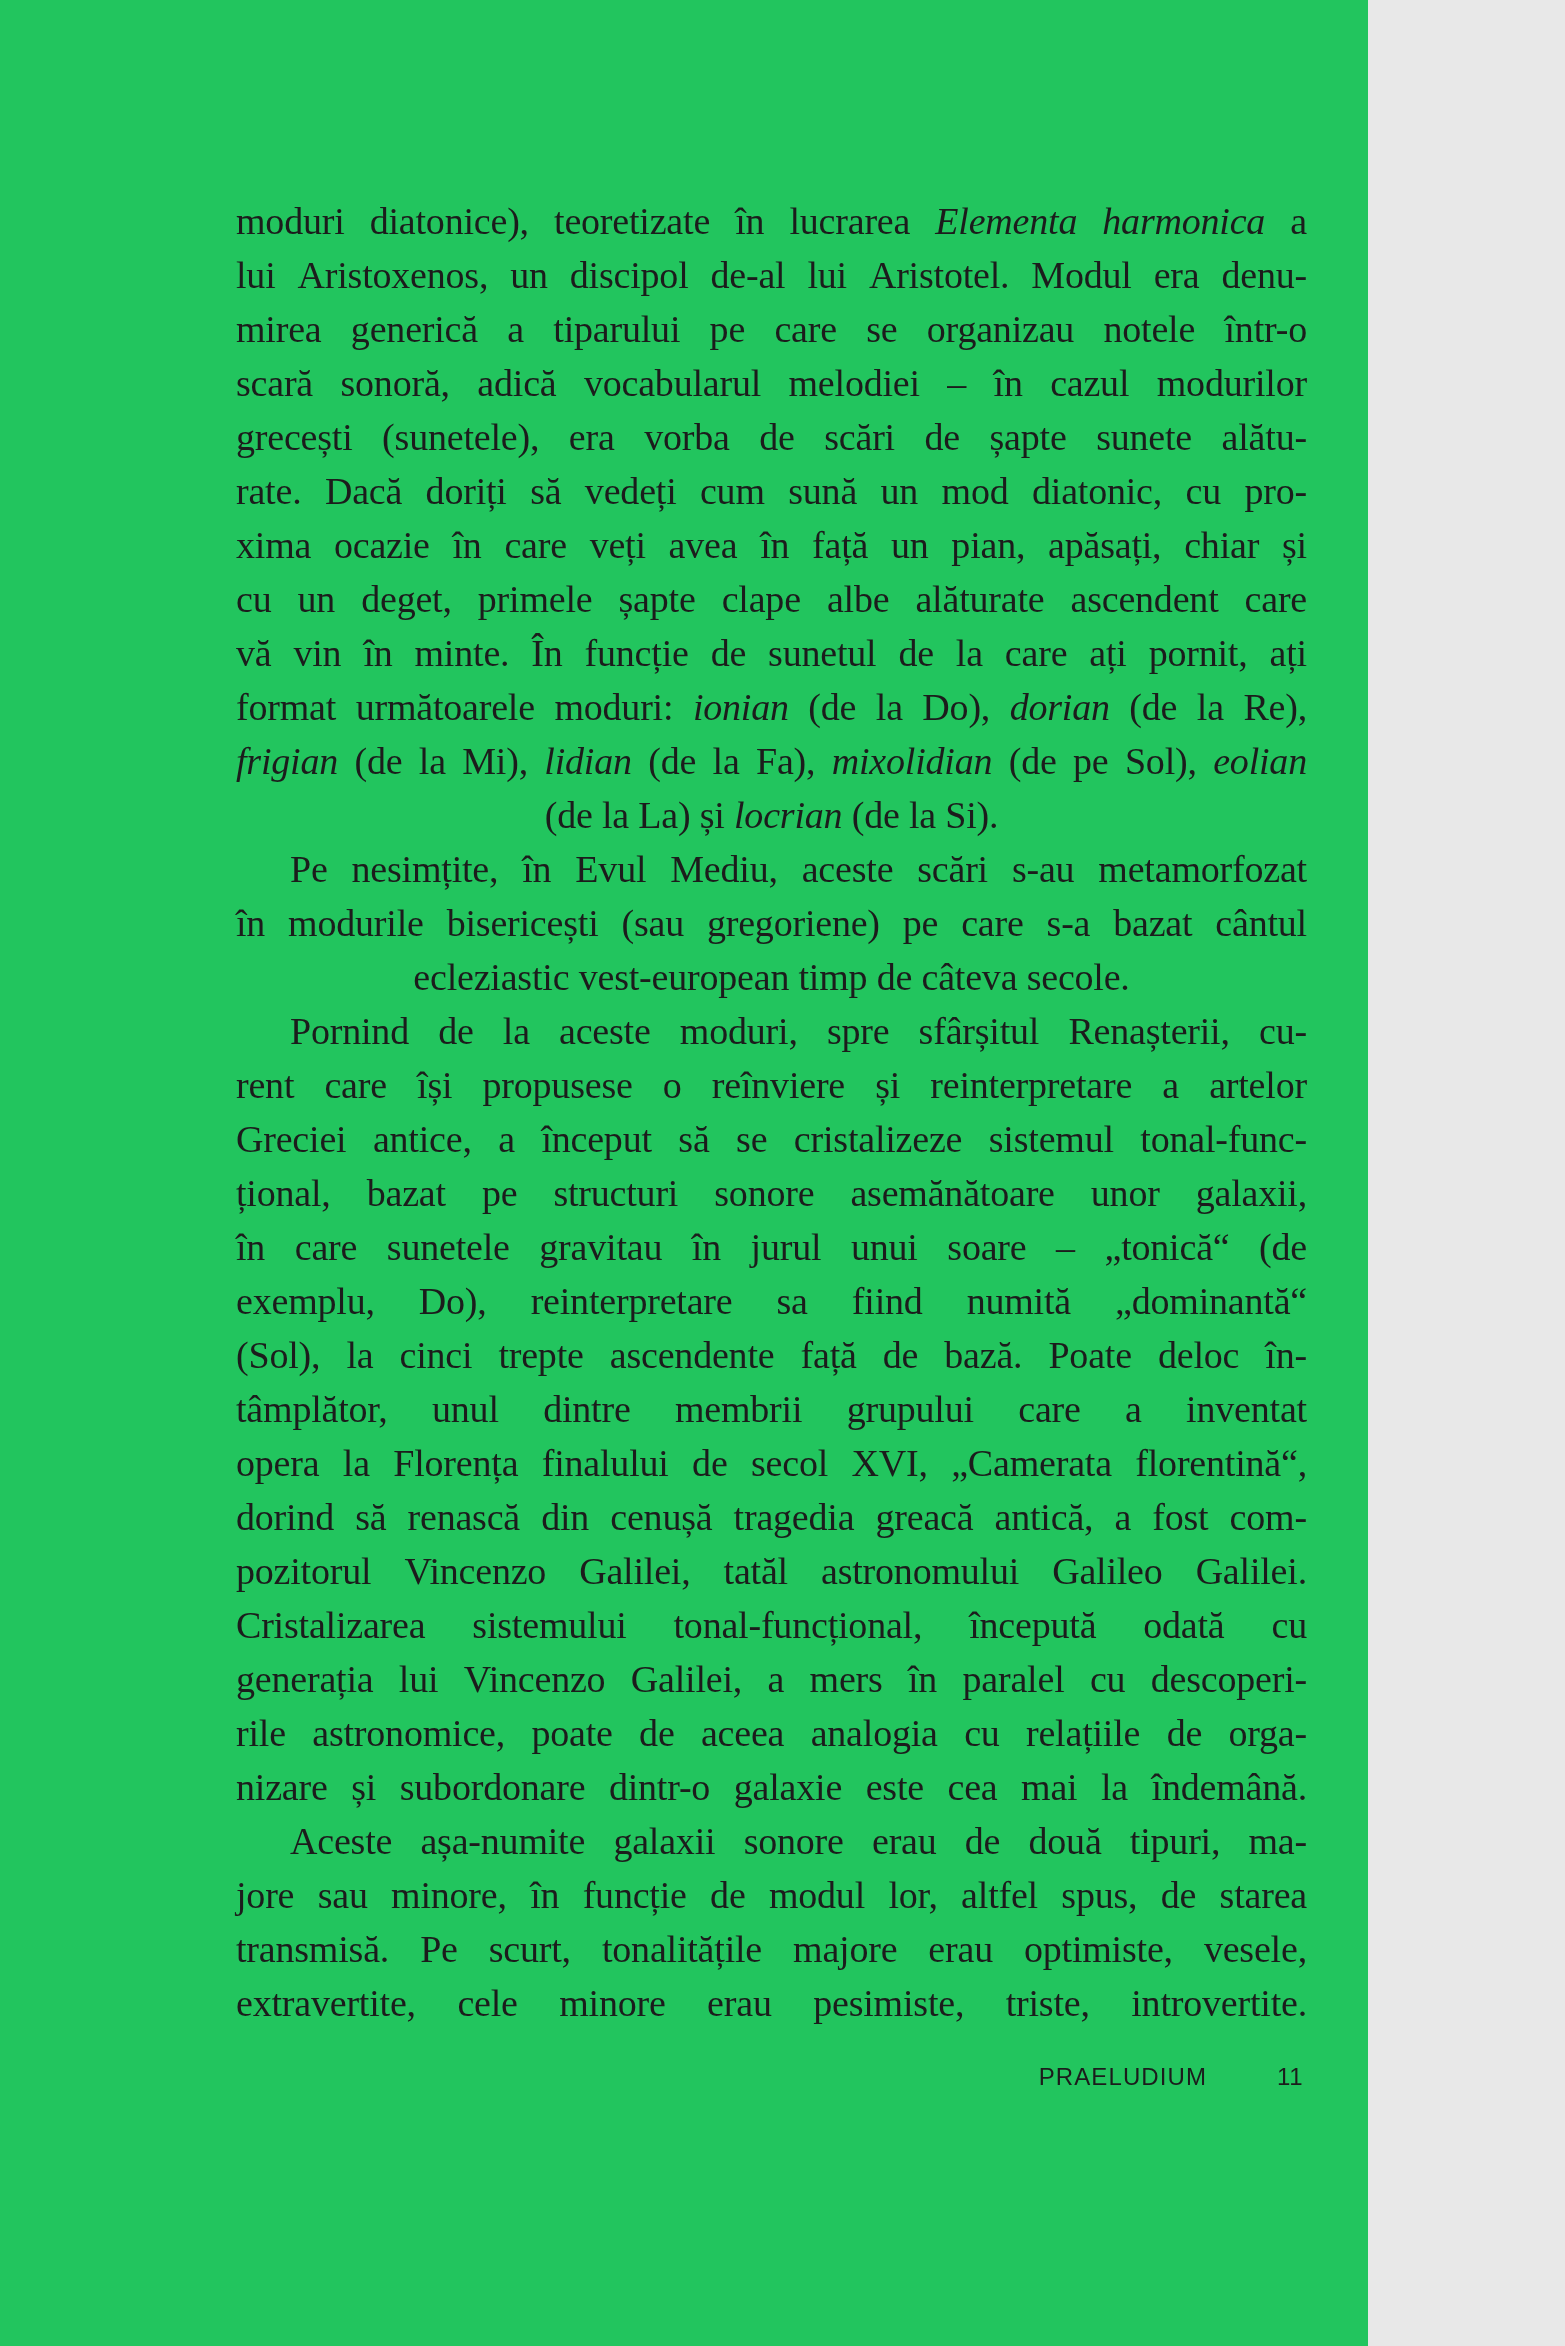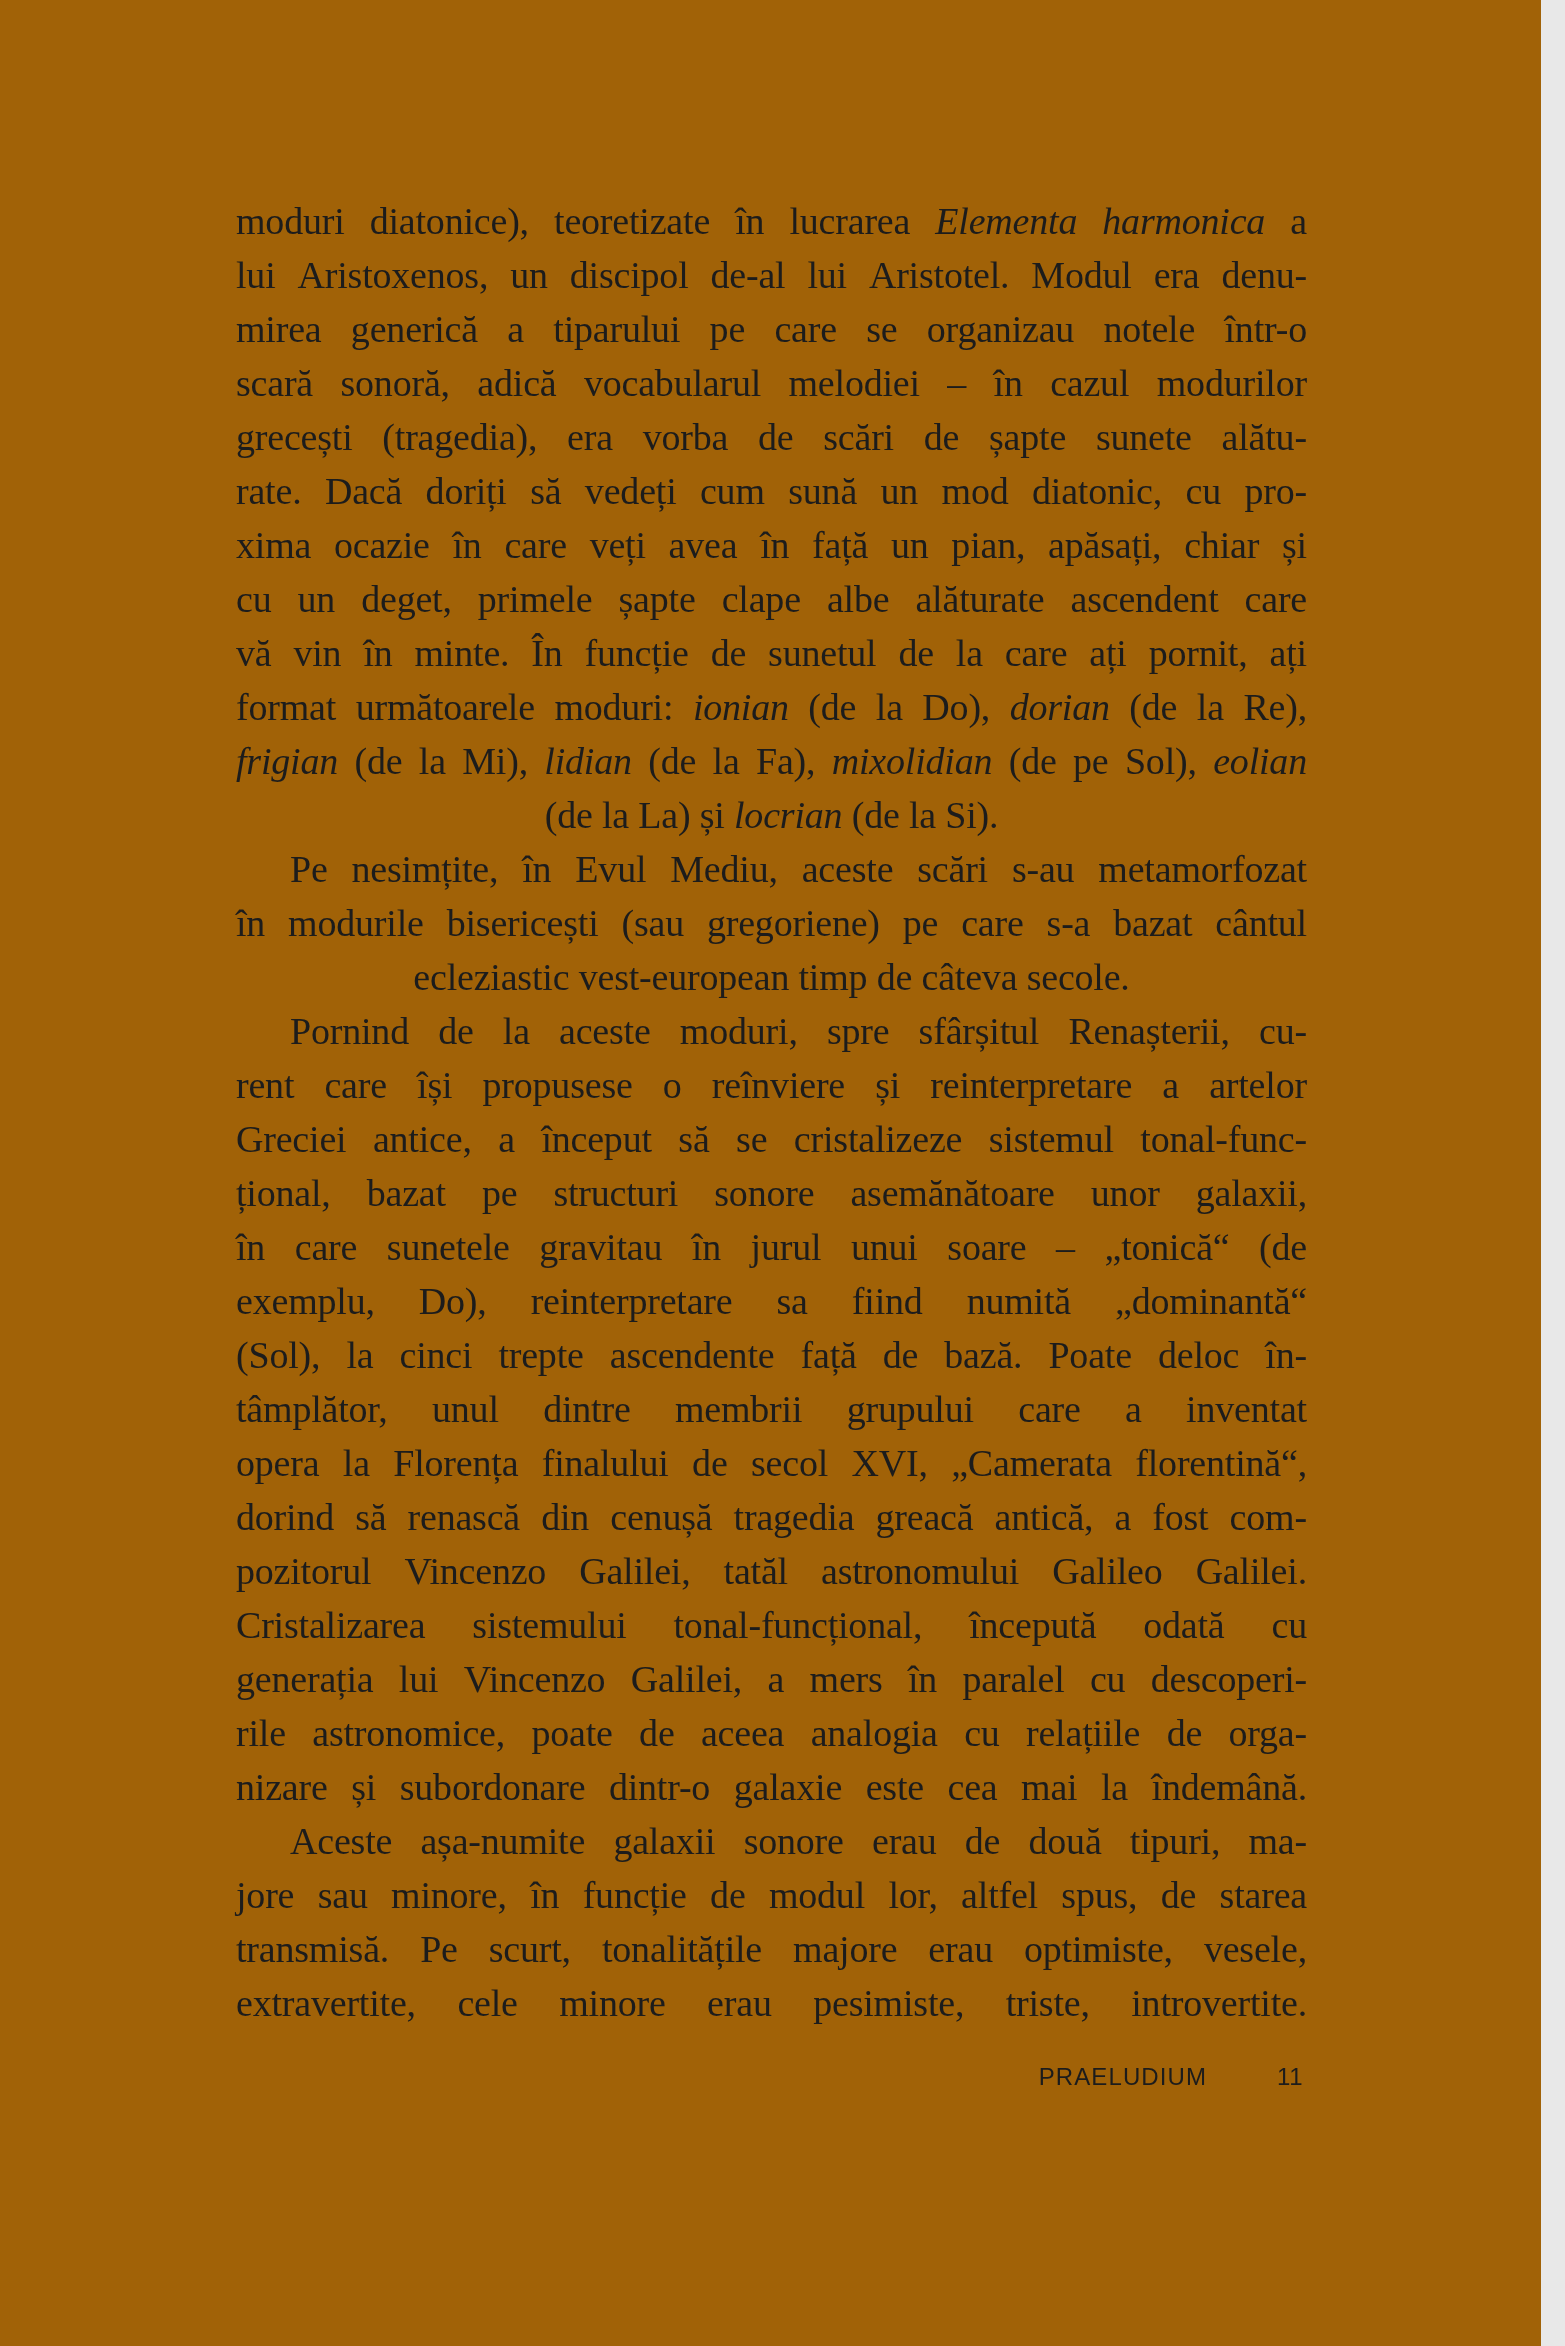--- a/index.html
+++ b/index.html
@@ -1,20 +1,20 @@
 <!DOCTYPE html>
 <html style="font-size:15px"><head>
 <meta charset="utf-8">
 <style>
   html, body { margin: 0; padding: 0; background: #e8e8e8; }
   .page {
     position: relative;
-    width: 1541px;
+    width: 1368px;
     height: 2347px;
-    background: #a16207;
+    background: #22c55e;
     font-family: "Liberation Serif", serif;
     color: #1c1c1c;
     overflow: hidden;
   }
   .text-block {
     position: absolute;
     left: 236px;
     top: 194px;
     width: 1071px;
   }
@@ -95,21 +95,21 @@
         <span>adică</span> 
         <span>vocabularul</span> 
         <span>melodiei</span> 
         <span>–</span> 
         <span>în</span> 
         <span>cazul</span> 
         <span>modurilor</span> 
       </div>
       <div class="line">
         <span>grecești</span> 
-        <span>(tragedia),</span> 
+        <span>(sunetele),</span> 
         <span>era</span> 
         <span>vorba</span> 
         <span>de</span> 
         <span>scări</span> 
         <span>de</span> 
         <span>șapte</span> 
         <span>sunete</span> 
         <span>alătu-</span> 
       </div>
       <div class="line">

